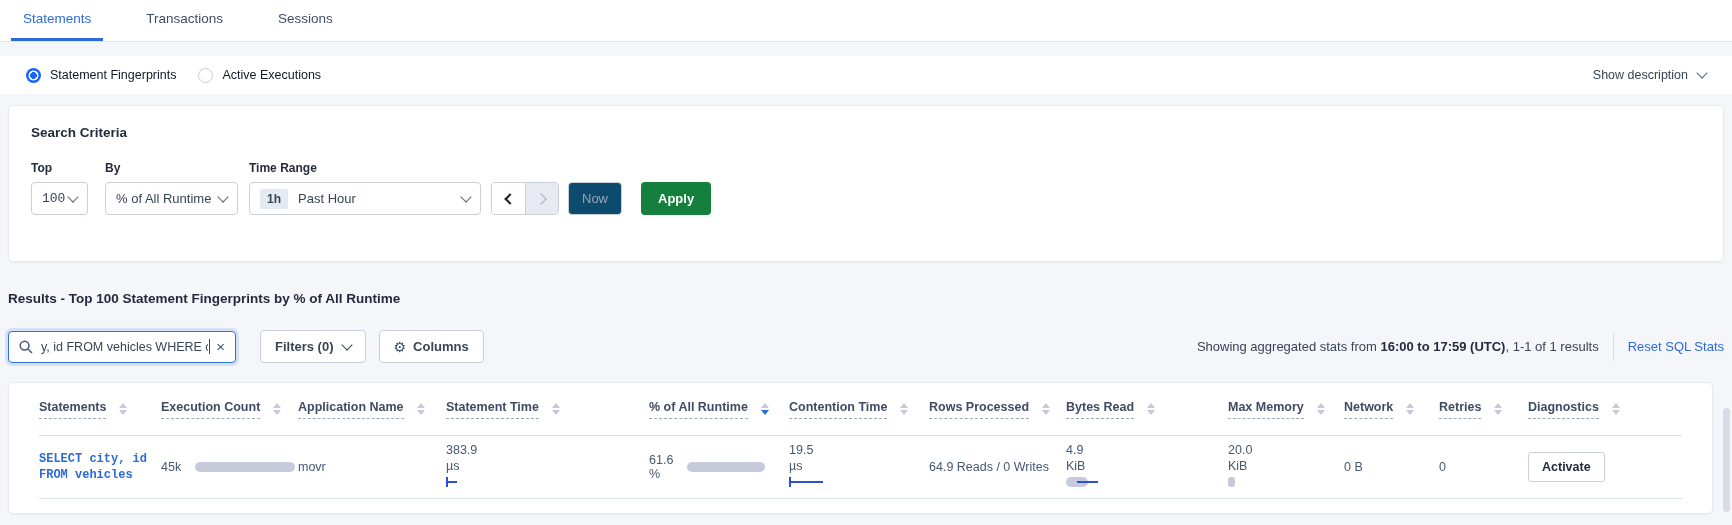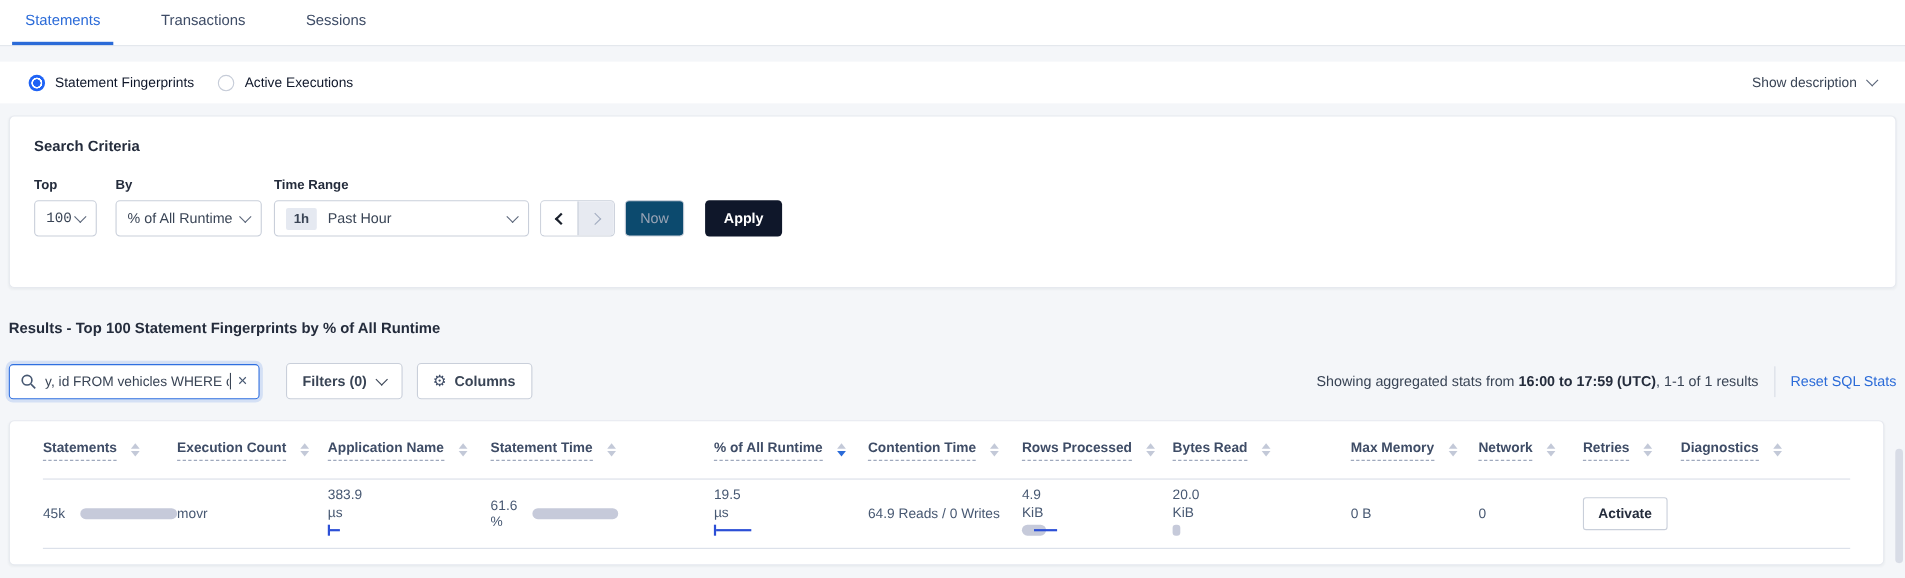--- a/index.html
+++ b/index.html
@@ -34,21 +34,21 @@
   .sel-top { width:57px;font-family:Liberation Mono, monospace; } .f-top { margin-right:17px; }
   .sel-by { width:133px; } .f-by { margin-right:11px; }
   .sel-time { width:232px; } .f-time { margin-right:10px; }
   .time-badge { background:#e5e9f1; color:#394455; font-size:12px; font-weight:bold; padding:3px 7px; border-radius:2px; margin-right:10px; }
   .pager { display:flex; border:1px solid #c9cfda; border-radius:4px; overflow:hidden; margin-right:9px; }
   .pbtn { width:33px; height:31px; display:flex; align-items:center; justify-content:center; background:#fff; cursor:pointer; }
   .pbtn.next { background:#e7eaf1; border-left:1px solid #c9cfda; cursor:default; }
   .arrow-l { width:8px; height:8px; border-left:2.2px solid #1a202c; border-bottom:2.2px solid #1a202c; transform:rotate(45deg); margin-left:3px; }
   .arrow-r { width:8px; height:8px; border-right:1.8px solid #a3adc0; border-top:1.8px solid #a3adc0; transform:rotate(45deg); margin-right:3px; }
   .now-btn { height:33px; padding:0 13px; background:#0c4a6e; border:1px solid #c9cfda; border-radius:4px; font-size:13px; color:#9aa4b5; display:flex; align-items:center; margin-right:19px; cursor:pointer; }
-  .apply-btn { height:33px; padding:0 17px; background:#0f172a; border:none; border-radius:4px; color:#fff; font-size:13px; font-weight:bold; display:flex; align-items:center; cursor:pointer; }
+  .apply-btn { height:33px; padding:0 17px; background:#15803d; border:none; border-radius:4px; color:#fff; font-size:13px; font-weight:bold; display:flex; align-items:center; cursor:pointer; }
 
   
   .results-heading { margin:29px 8px 0; font-size:13.5px; font-weight:bold; color:#242c3c; }
   .controls-row { margin:24px 8px 0; display:flex; align-items:center; }
   .search-box { width:228px; height:32px; background:#fff; border:1px solid #2f6fe0; border-radius:4px; box-shadow:0 0 0 3px rgba(47,111,224,.16); display:flex; align-items:center; padding:0 10px; }
   .search-box svg { flex:0 0 auto; margin-right:8px; }
   .search-val { font-size:12.5px; color:#394455; white-space:nowrap; overflow:hidden; }
   .caret { width:1px; height:15px; background:#394455; margin-left:1px; flex:0 0 auto; }
   .clear-x { margin-left:auto; font-size:15px; color:#475872; cursor:pointer; padding-left:6px; }
   .btn-plain { height:33px; background:#fff; border:1px solid #c9cfda; border-radius:4px; display:flex; align-items:center; padding:0 14px; font-size:13px; font-weight:bold; color:#394455; cursor:pointer; }
@@ -261,20 +261,23 @@
       <span class="th-label">Diagnostics</span>
       <span class="sort">
           <i class="tri up"></i>
           <i class="tri down"></i>
         </span>
     </div>
   </div>
 
   <div class="tgrid trow">
     <div class="td">
+      <span class="stmt-link">SELECT city, id FROM vehicles</span>
+    </div>
+    <div class="td">
       <span>45k</span>
       <span class="bar bar-exec"></span>
     </div>
     <div class="td">
       <span>movr</span>
     </div>
     <div class="td stack">
       <span class="num">383.9</span>
       <span class="unit">µs</span>
       <span class="devbar">

